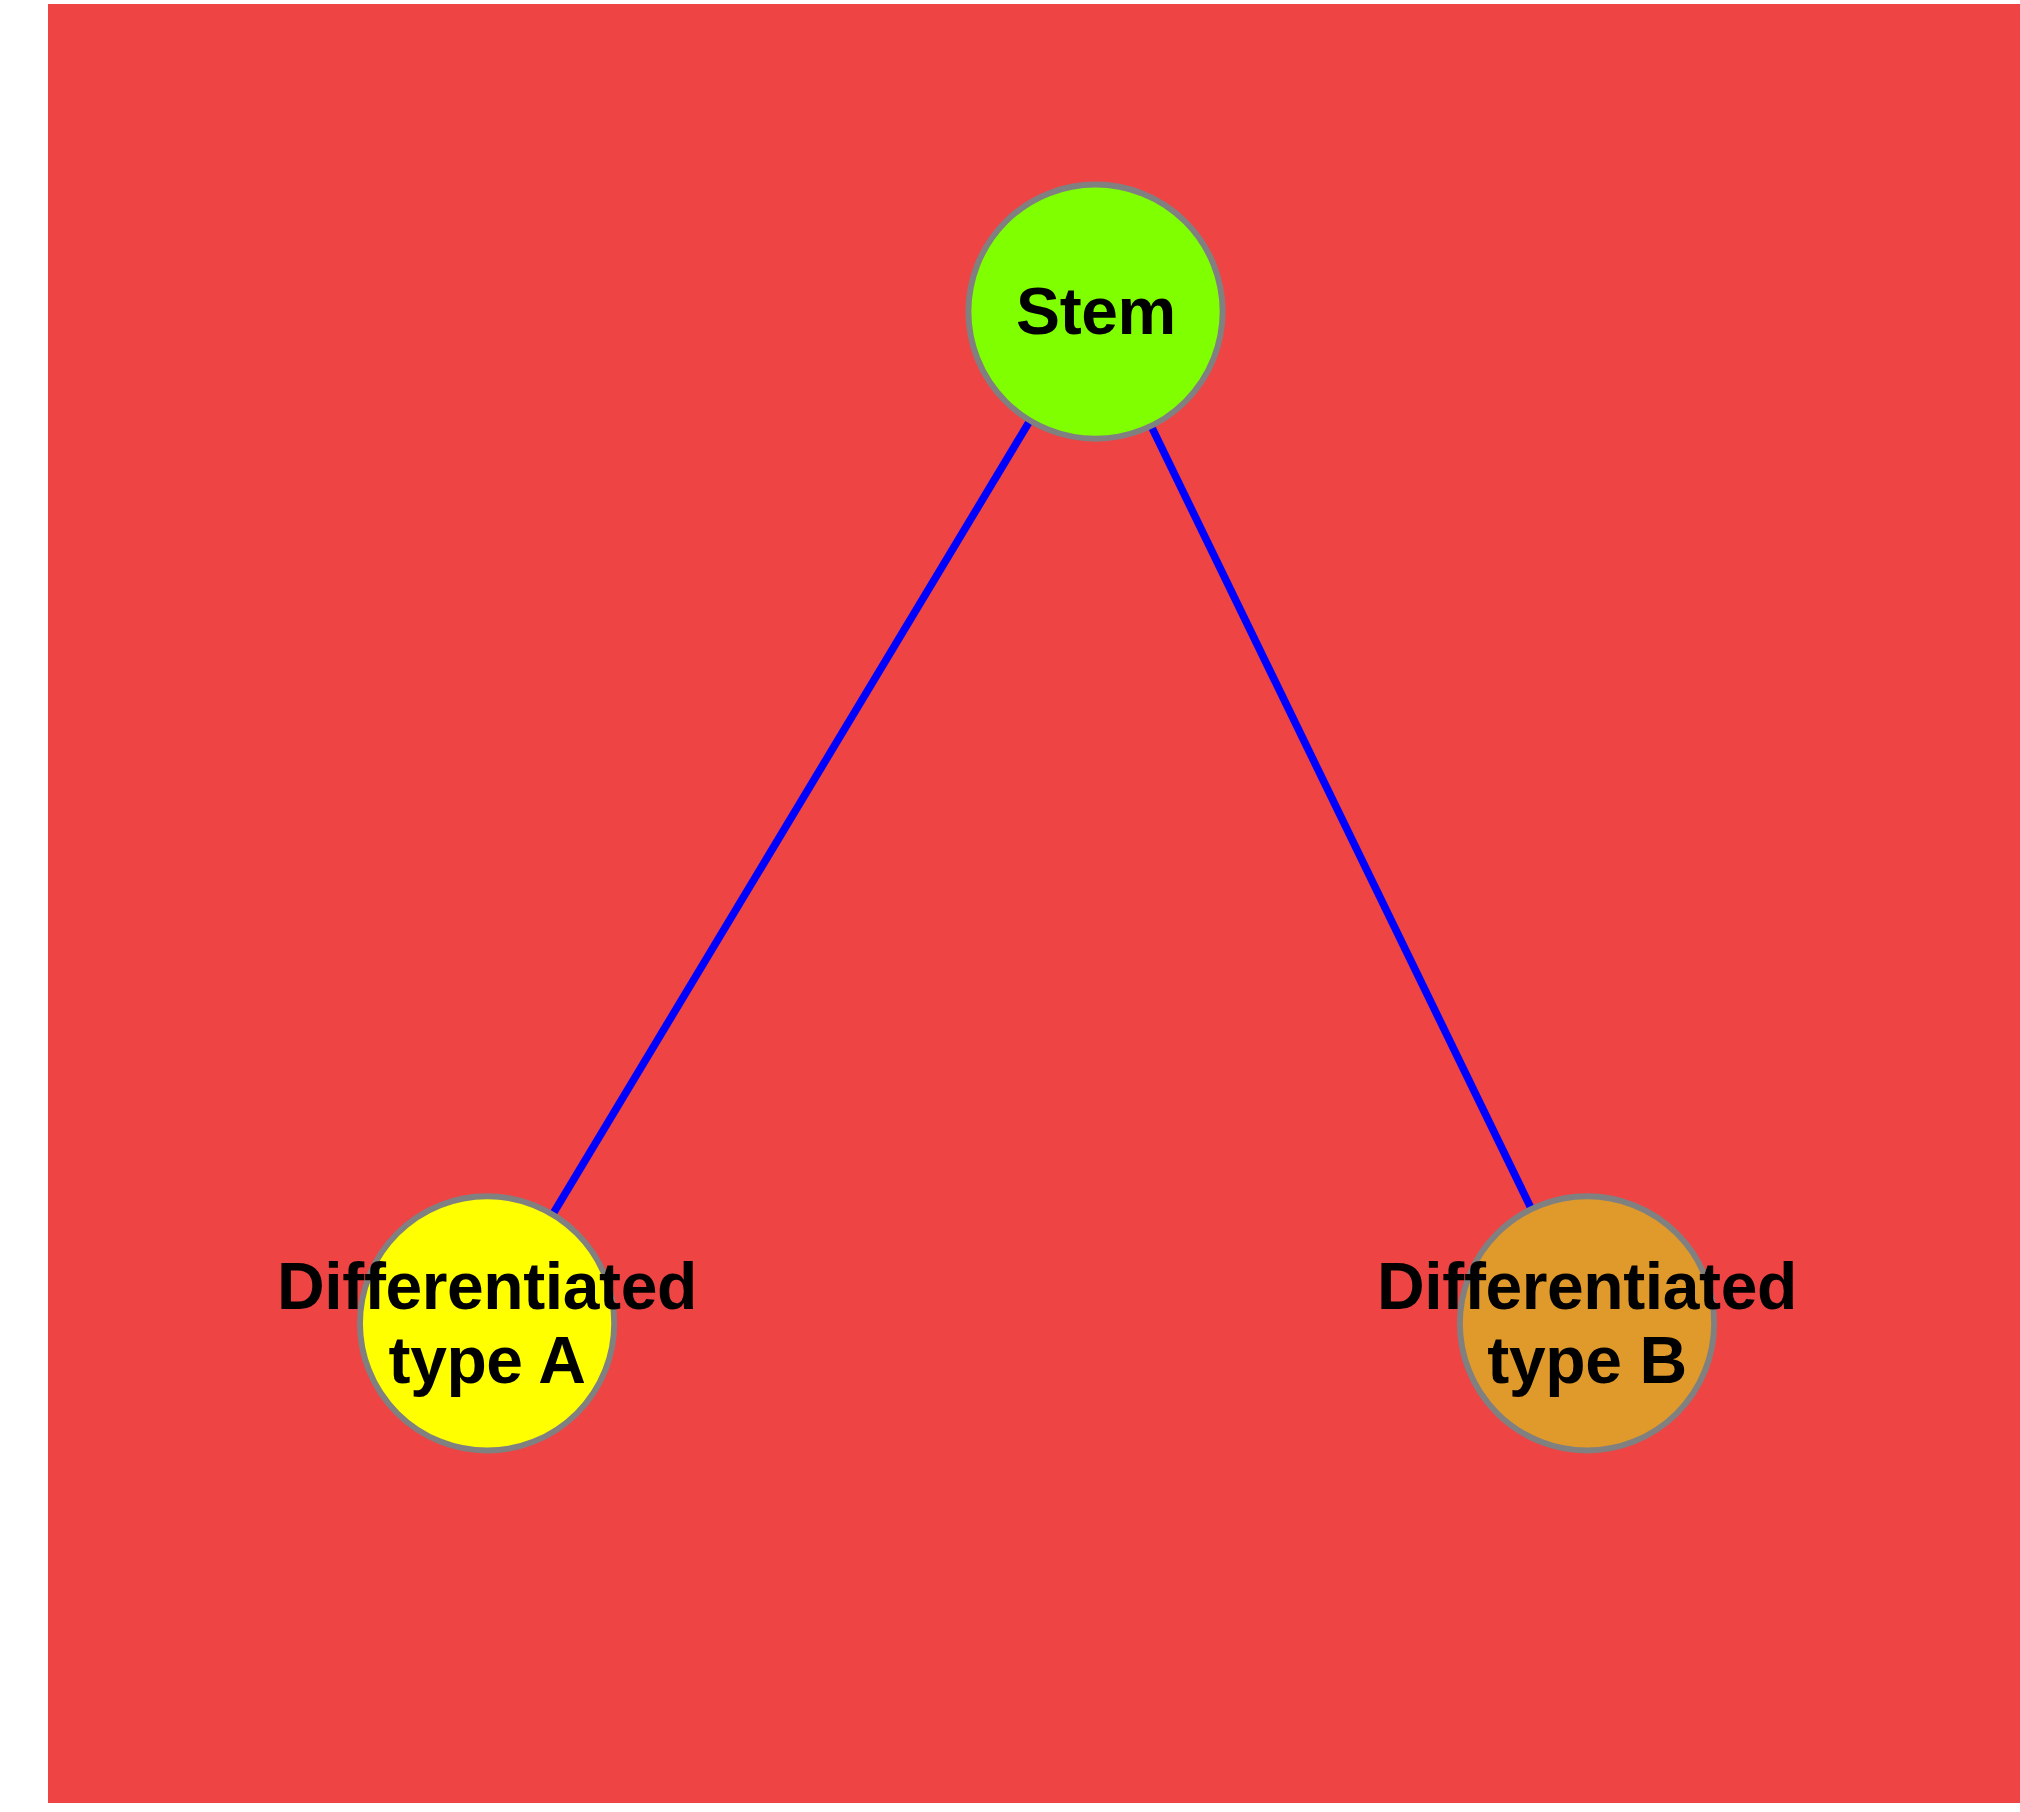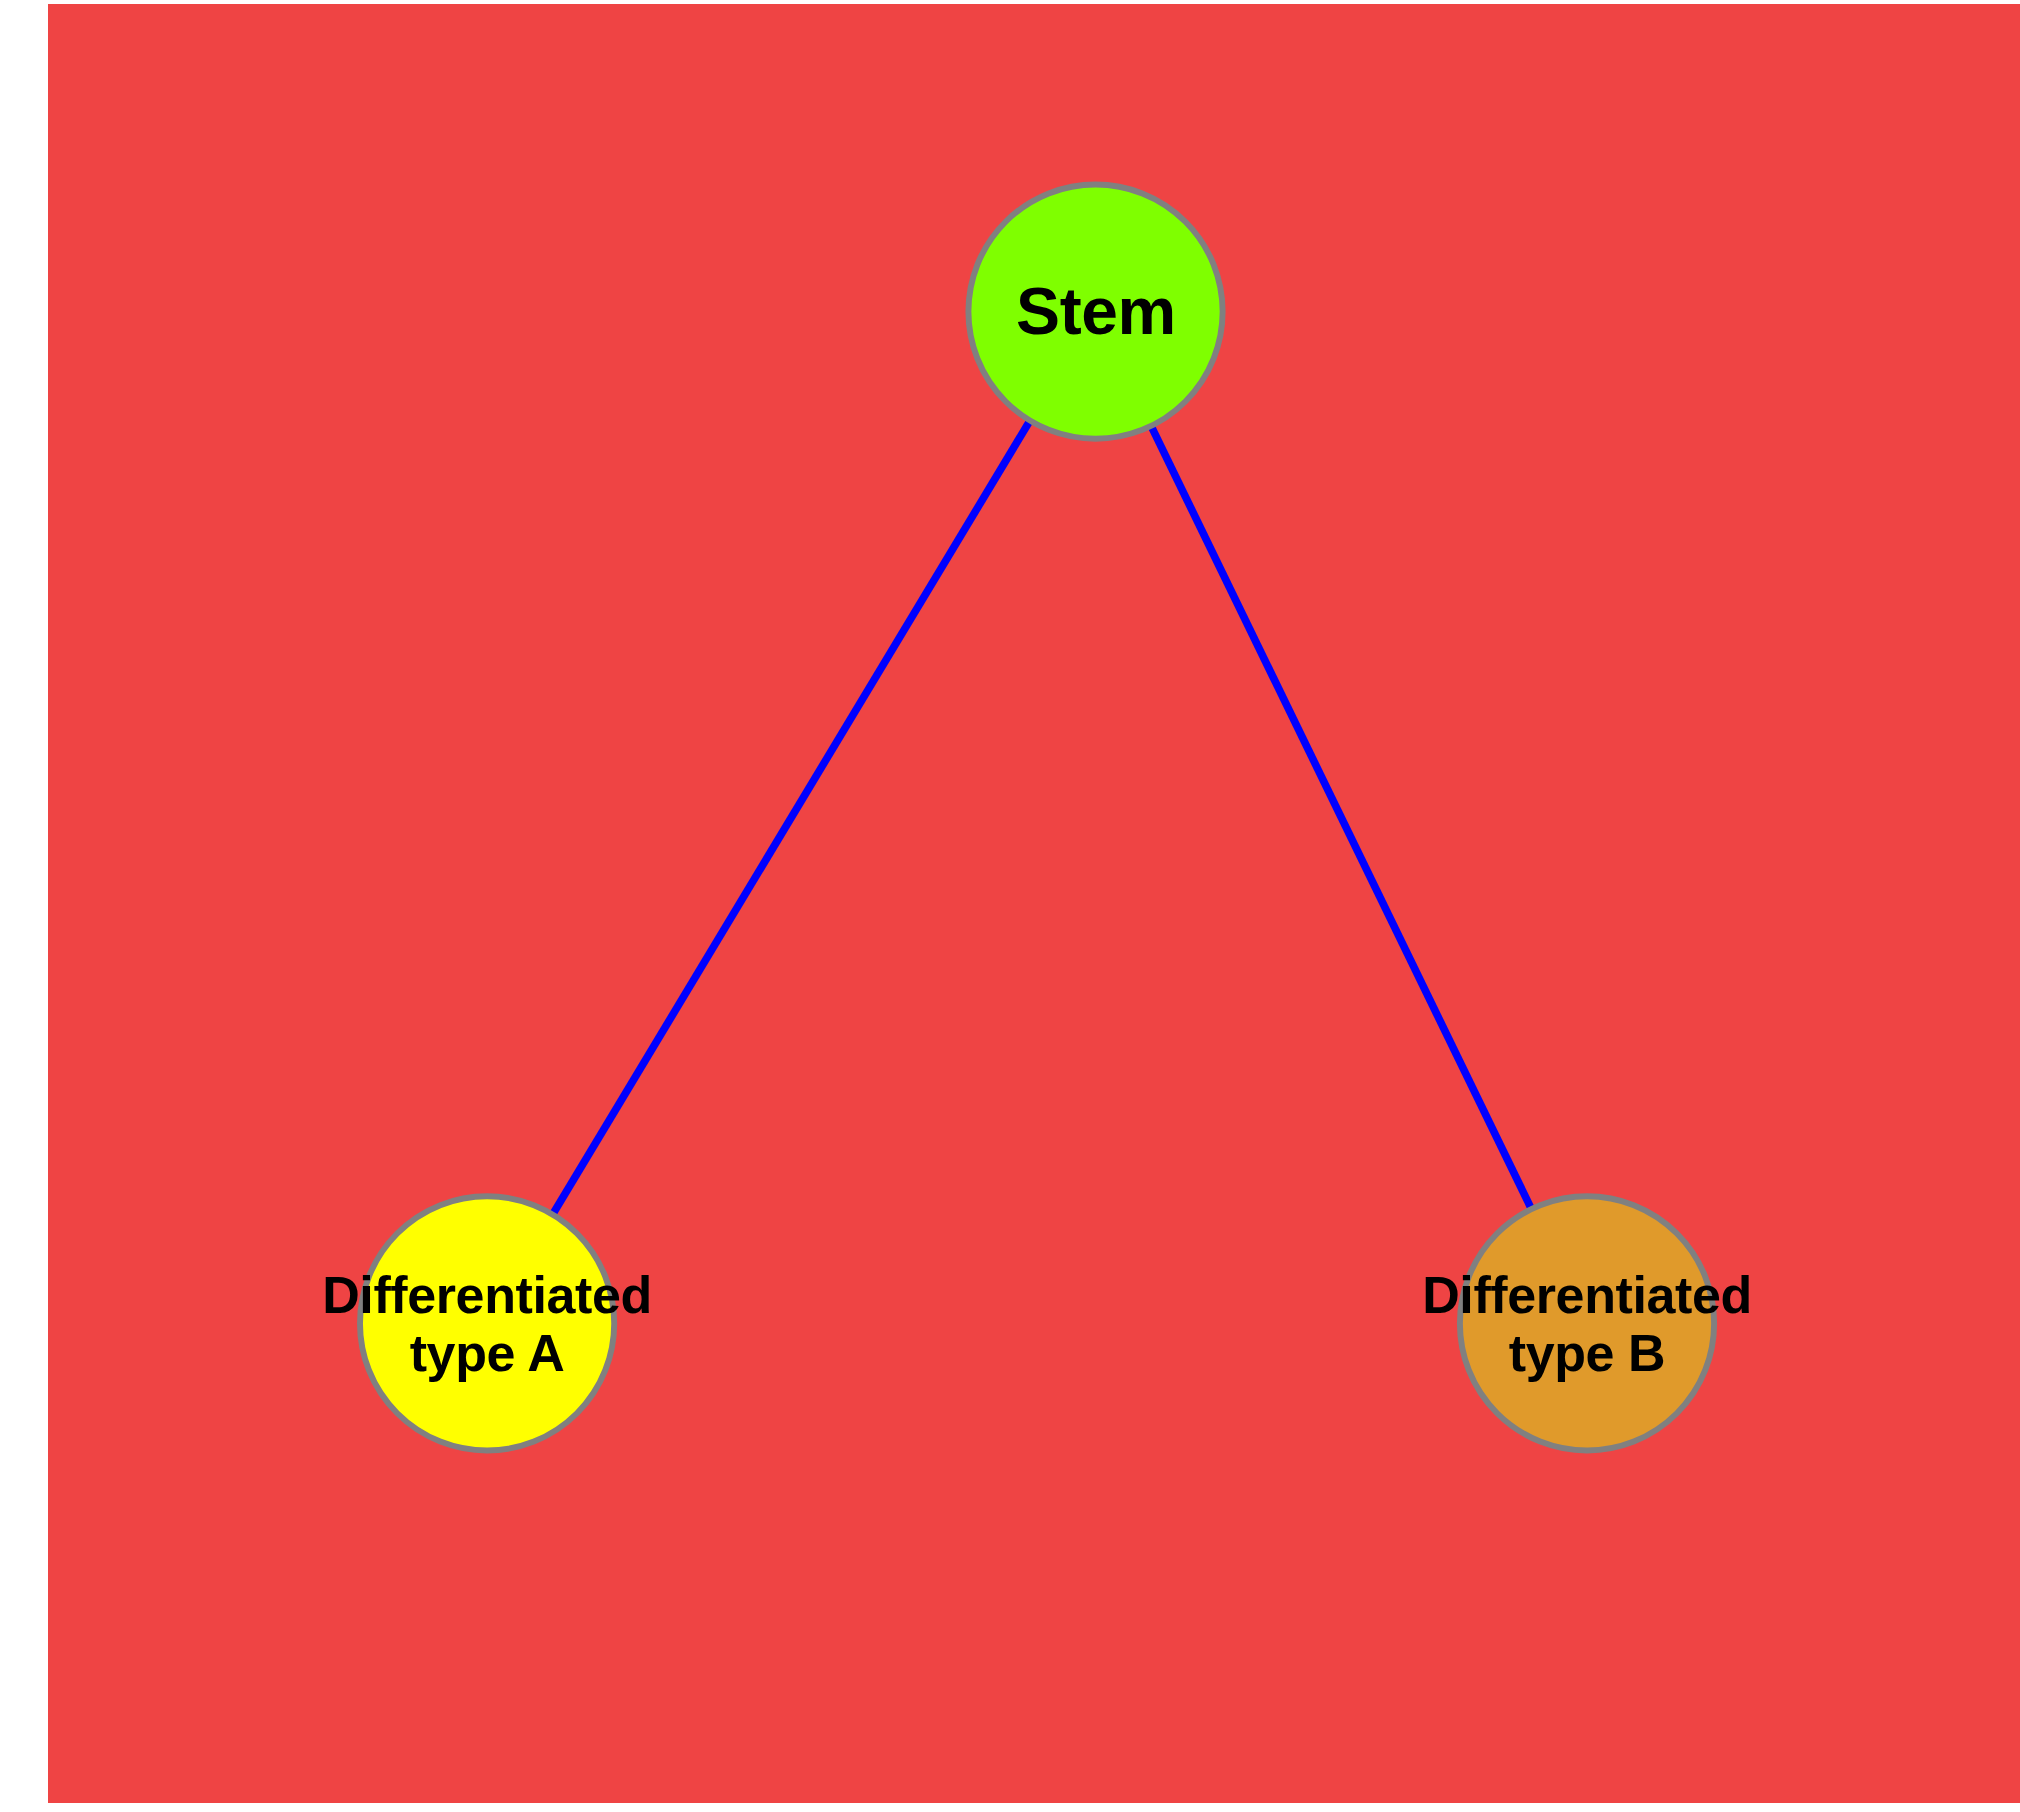--- a/index.html
+++ b/index.html
@@ -38,21 +38,21 @@
   }
   .edge-line {
     stroke: #0000ff;
     stroke-width: 9;
     stroke-linecap: butt;
   }
   .node-label {
     position: absolute;
     color: #000000;
     font-weight: bold;
-    font-size: 52px;
+    font-size: 66px;
     line-height: 1.12;
     text-align: center;
     white-space: pre;
     letter-spacing: -0.4px;
     transform: translate(-50%, -50%);
     pointer-events: none;
   }
   #label-stem { font-size: 66px; }
 </style>
 </head>

